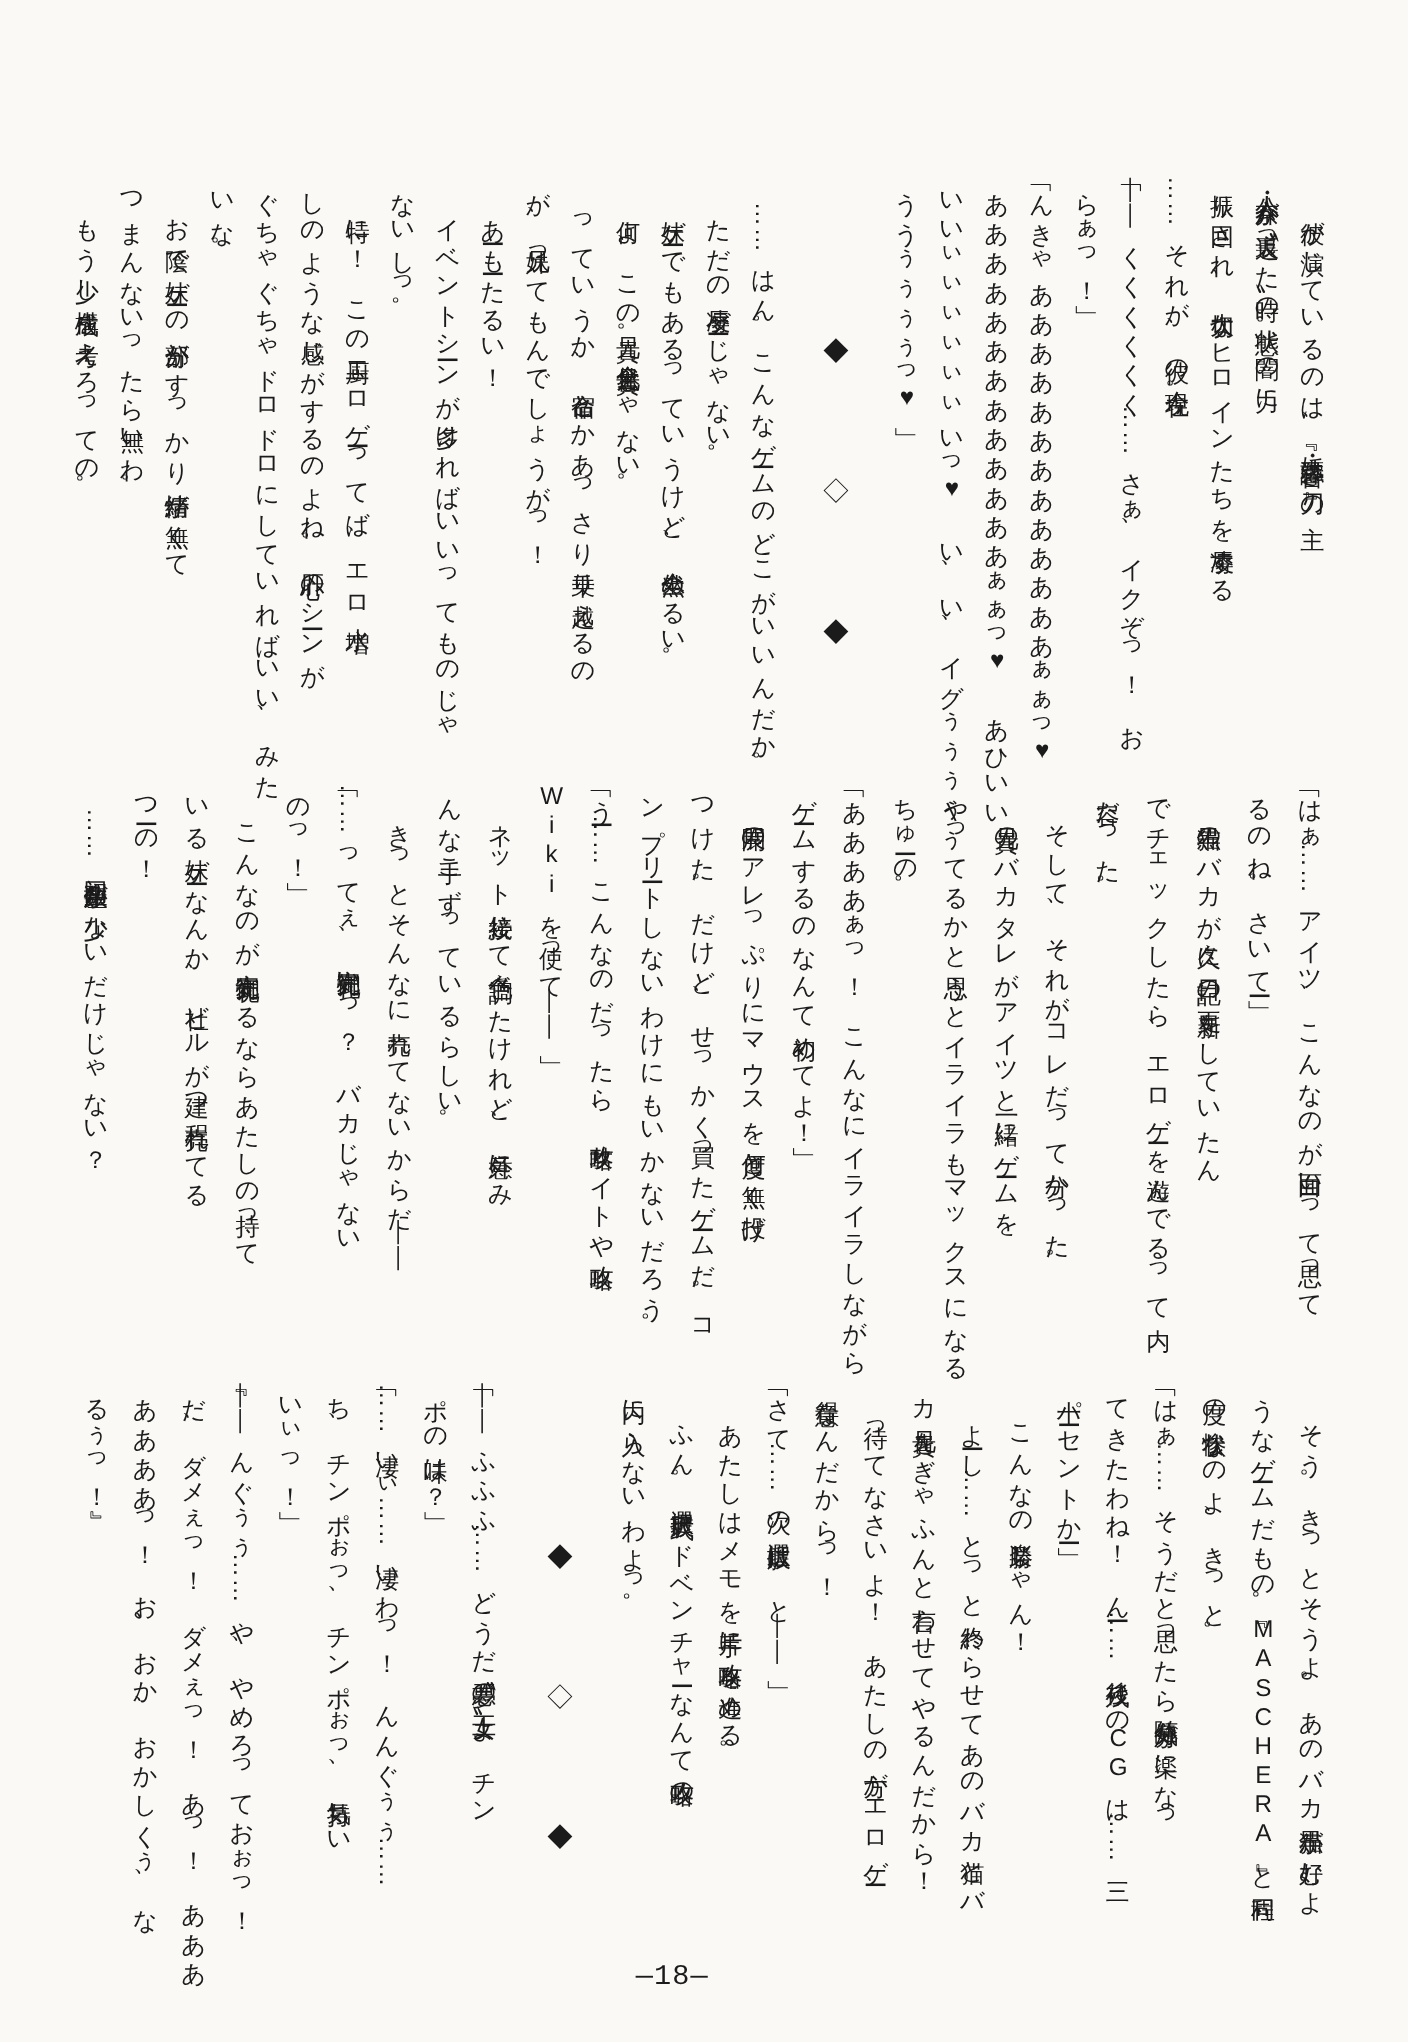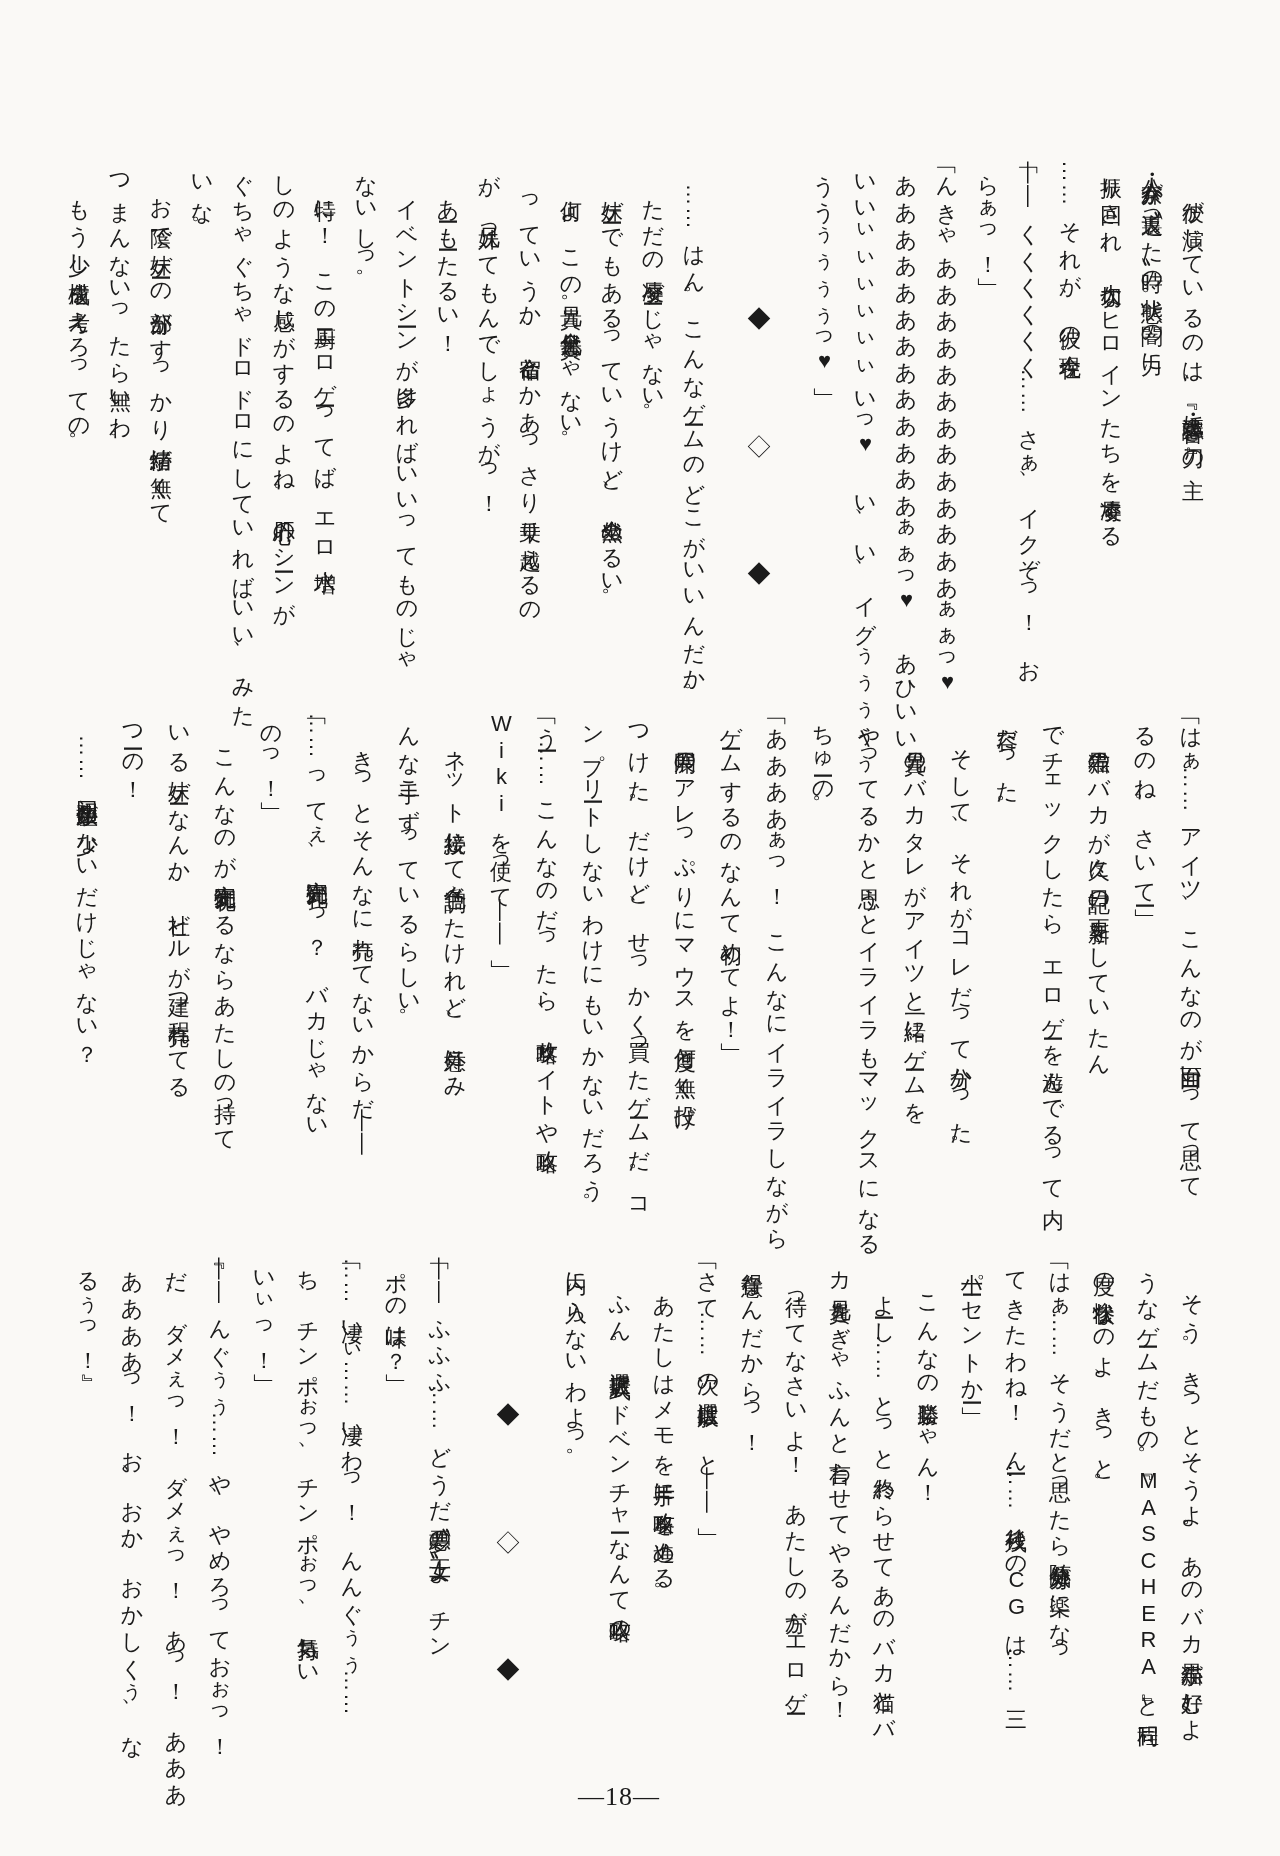--- a/index.html
+++ b/index.html
@@ -36,21 +36,21 @@
   }
   .upright {
     text-orientation: upright;
   }
   .pageno {
     position: absolute;
     top: 1782px;
     left: 578px;
     font-size: 26px;
     letter-spacing: 1px;
-    font-family: Liberation Serif, serif;
+    font-family: Liberation Mono, monospace;
   }
 </style>
 </head>
 <body>
 
 <div class="page" style="background: rgb(250, 249, 246); color: rgb(27, 27, 27);">
   <section class="band band-1">
       <div class="tcol">　彼が演じているのは、『妖蟲譚・昏き刃』の主</div>
       <div class="tcol">人公・京介が〝裏返った〟時の状態。闇の力に</div>
       <div class="tcol">振り回され、大切なヒロインたちを凌辱する</div>

